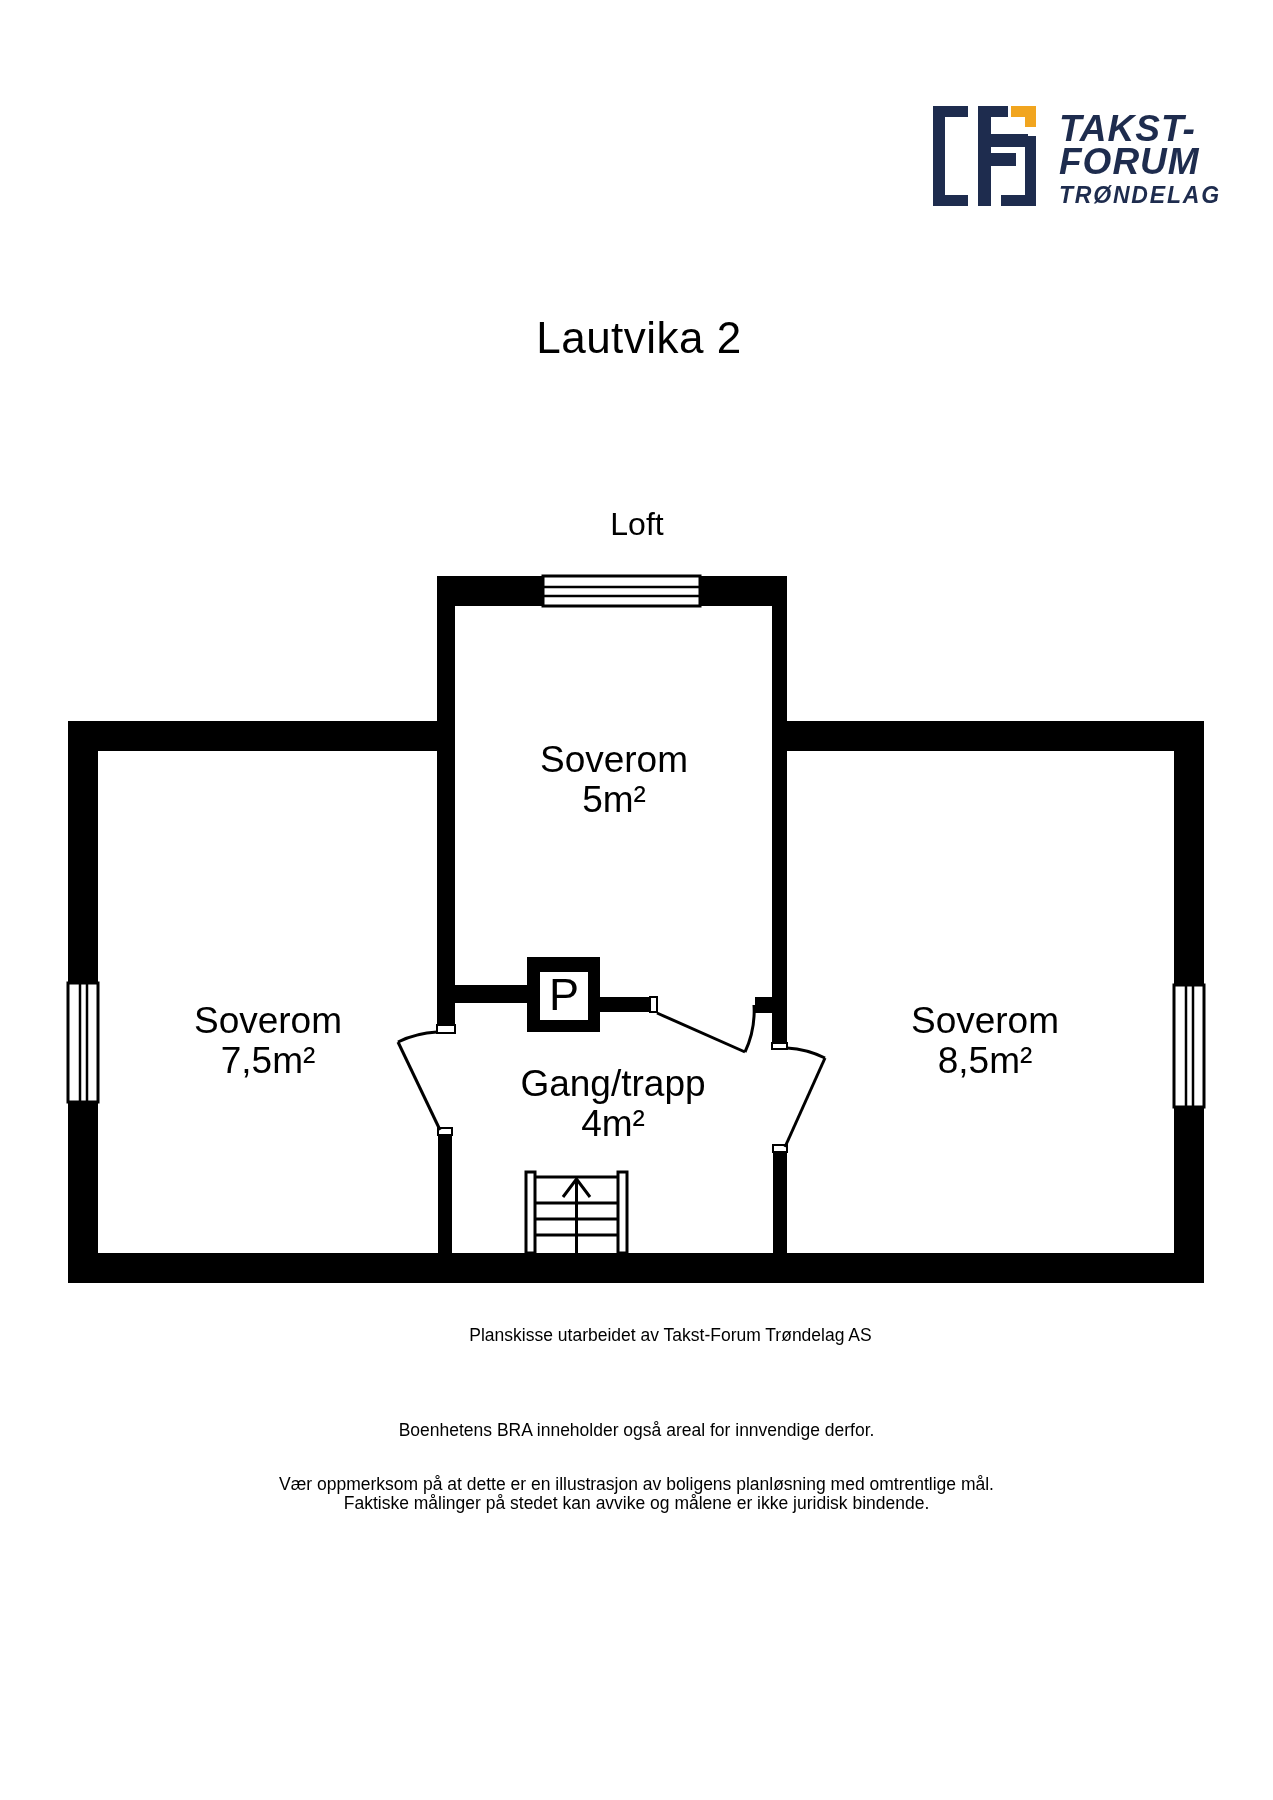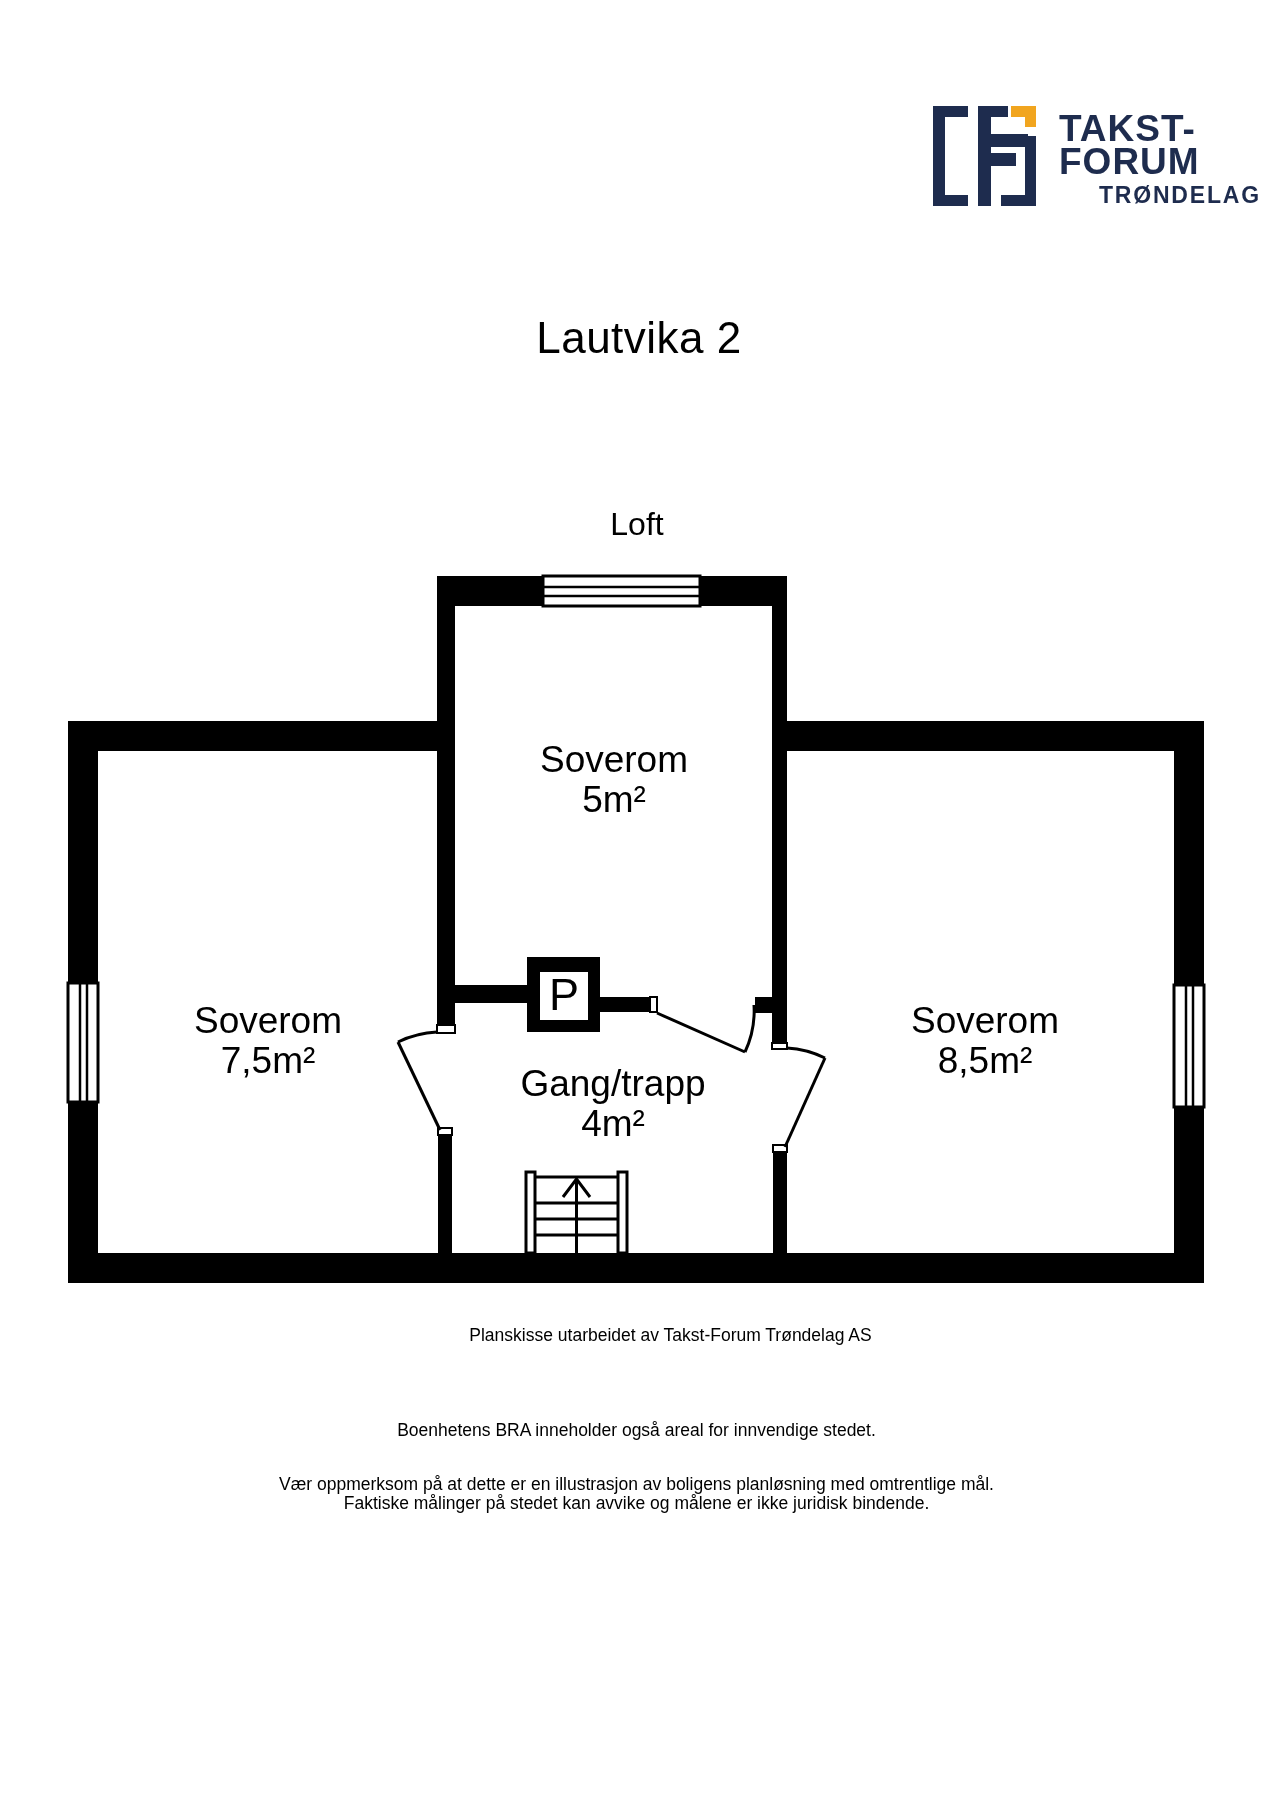--- a/index.html
+++ b/index.html
@@ -30,23 +30,23 @@
     left:639px;top:266px;white-space:nowrap;margin-top:47px;
   }
   .loft-label{font-size:32px;left:637px;top:506px;white-space:nowrap;}
 
   .room-label{line-height:40px;font-size:37px;white-space:nowrap;}
   .room-label .line{display:block;}
 
   .p-label{font-size:45px;left:564px;top:969px;}
 
   .logo-icon{position:absolute;left:933px;top:106px;}
-  .logo-text{position:absolute;left:1059px;top:112px;color:var(--navy);}
+  .logo-text{position:absolute;left:1059px;top:112px;color:var(--navy);font-style:italic;}
   .logo-text .big{font-size:37px;font-weight:700;line-height:33px;letter-spacing:1px;white-space:nowrap;}
-  .logo-text .small{font-size:23px;font-weight:700;letter-spacing:1.8px;margin-top:4px;white-space:nowrap;margin-left:40px;}
+  .logo-text .small{font-size:23px;font-weight:700;letter-spacing:1.8px;margin-top:4px;white-space:nowrap;}
 
   .footer{left:0;width:100%;text-align:center;font-size:17.5px;line-height:19px;}
   .f1{top:1326px;padding-left:34px;}
   .f2{top:1421px;}
   .f3{top:1475px;}
 </style>
 </head>
 <body>
 
 <div class="page">
@@ -156,20 +156,20 @@
   </div>
   <div class="abs center room-label" style="left:613px;top:1064px;text-align:center;">
     <span class="line">Gang/trapp</span>
     <span class="line">4m²</span>
   </div>
 
   <div class="abs center p-label">P</div>
 
   <div class="abs footer f1">Planskisse utarbeidet av Takst-Forum Trøndelag AS</div>
   <div class="abs footer f2">
-    <div>Boenhetens BRA inneholder også areal for innvendige stedet.</div>
+    <div>Boenhetens BRA inneholder også areal for innvendige derfor.</div>
   </div>
   <div class="abs footer f3">
     <div>Vær oppmerksom på at dette er en illustrasjon av boligens planløsning med omtrentlige mål.</div>
     <div>Faktiske målinger på stedet kan avvike og målene er ikke juridisk bindende.</div>
   </div>
 
 </div>
 
 </body></html>

